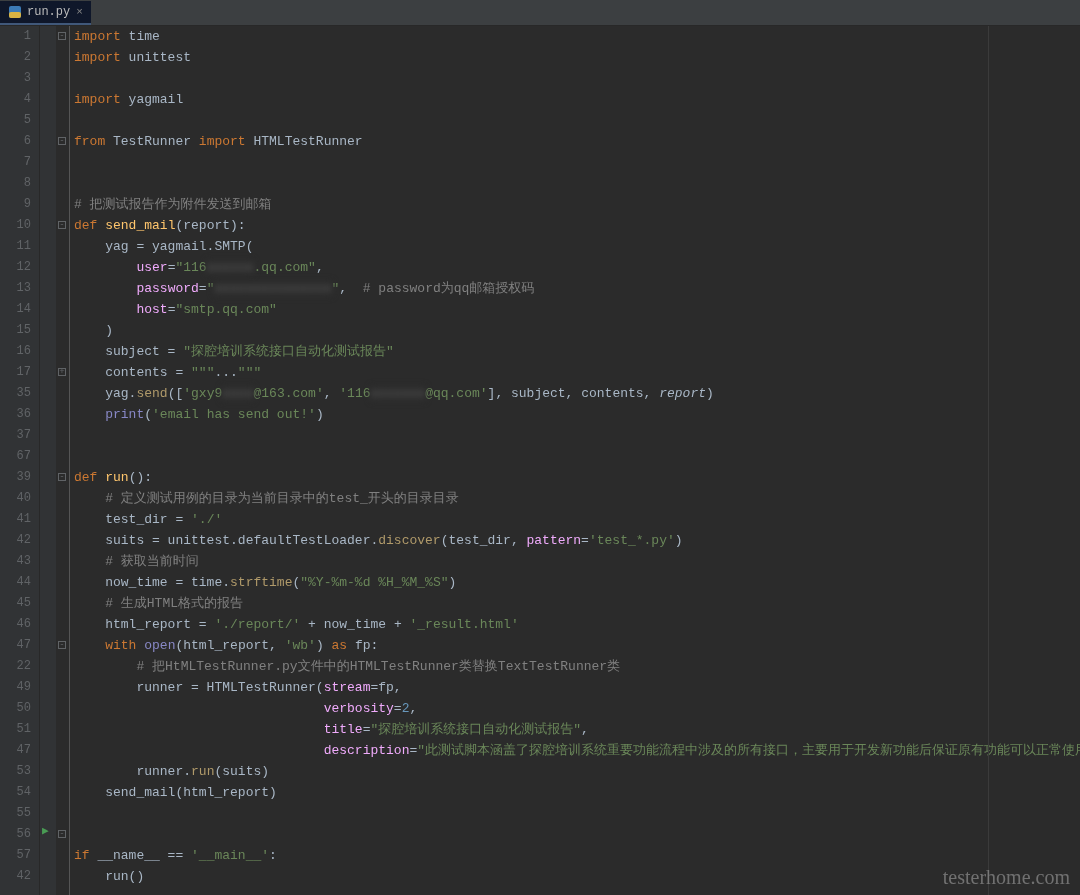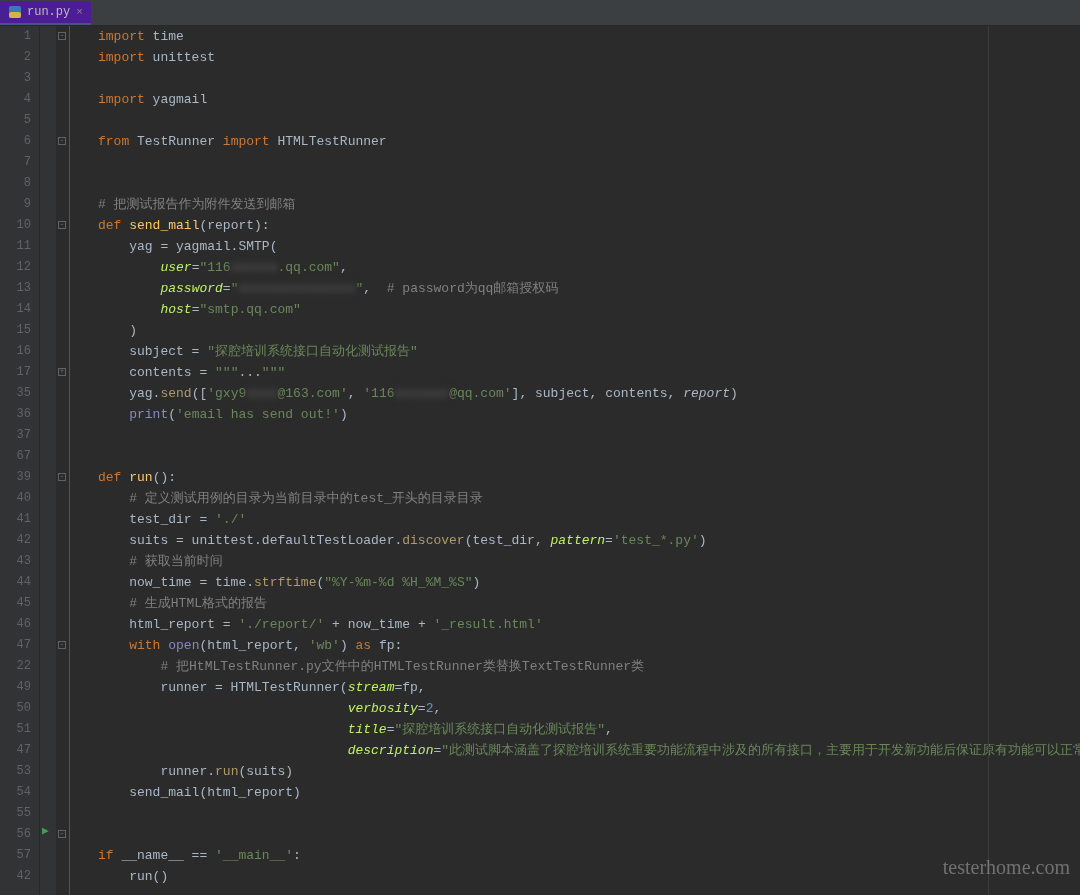--- a/index.html
+++ b/index.html
@@ -17,21 +17,21 @@
     height: 26px;
     background: #3c3f41;
     display: flex;
     align-items: center;
     border-bottom: 1px solid #282828;
   }
   .tab {
     display: flex;
     align-items: center;
     padding: 4px 8px;
-    background: #4c1d95;
+    background: #0f172a;
     color: #bbbbbb;
     font-size: 12px;
     height: 24px;
     border-bottom: 2px solid #3c3f41;
   }
   .tab.active { border-bottom: 2px solid #40587a; }
   .tab .file-icon {
     width: 14px;
     height: 14px;
     margin-right: 5px;
@@ -95,47 +95,47 @@
   }
   .code {
     flex: 1;
     padding-left: 4px;
     white-space: pre;
     line-height: 21px;
     overflow: hidden;
     position: relative;
   }
   .gutter div { height: 21px; line-height: 21px; }
-  .code-line { height: 21px; display: block; margin-left: 24px; }
+  .code-line { height: 21px; display: block; }
   .kw { color: #cc7832; }
   .fn { color: #ffc66d; }
   .str { color: #6a8759; }
   .cmt { color: #808080; }
   .num { color: #6897bb; }
-  .param { color: #bef264; font-style: italic; }
+  .param { color: #f0abfc; }
   .builtin { color: #8888c6; }
   .ident { color: #a9b7c6; }
   .call { color: #b09a6a; }
   .censored {
     background: #2b2b2b;
     filter: blur(3px);
     color: #666;
   }
   .right-margin {
     position: absolute;
     top: 26px;
     bottom: 0;
     left: 988px;
     width: 1px;
     background: #3b3b3b;
   }
   .watermark {
     position: absolute;
     right: 10px;
-    bottom: 16px;
+    bottom: 6px;
     color: #aaa;
     font-family: cursive;
     font-size: 20px;
     opacity: 0.55;
     pointer-events: none;
   }
 </style>
 </head>
 <body>
 

